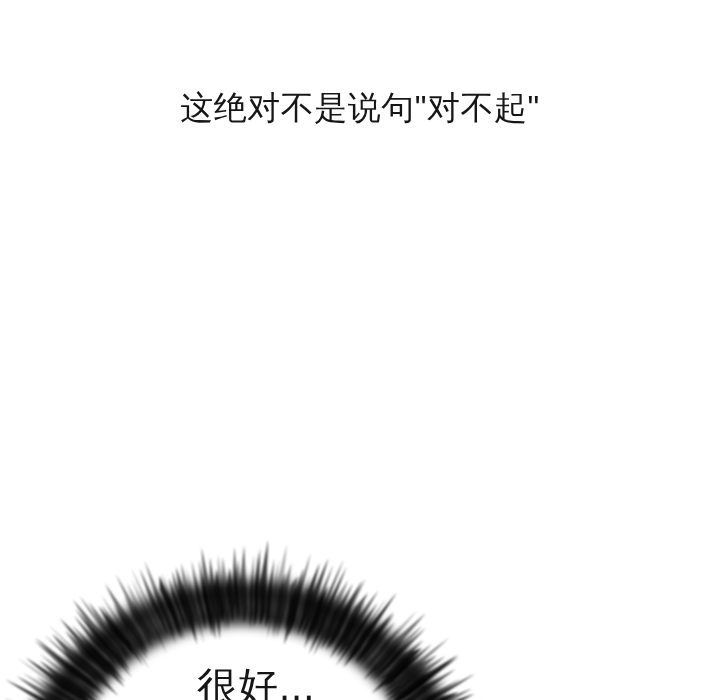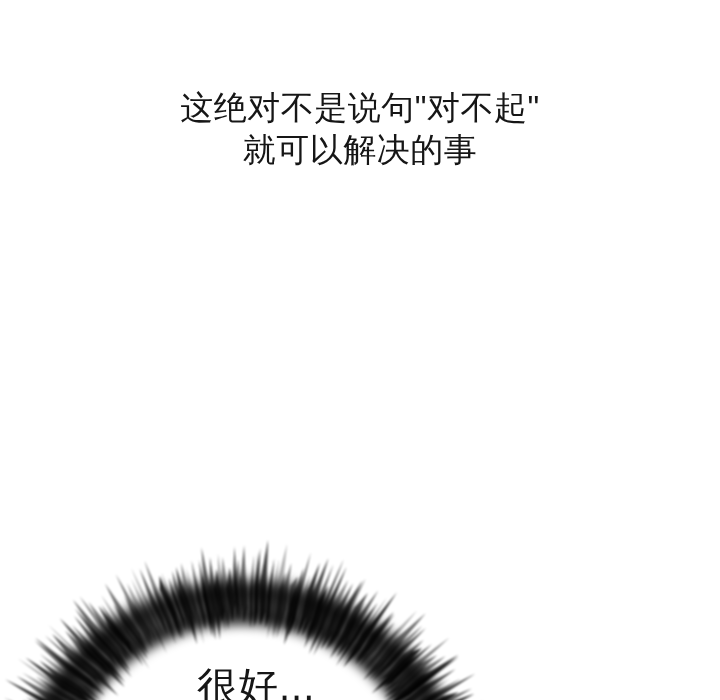--- a/index.html
+++ b/index.html
@@ -47,21 +47,20 @@
     white-space: nowrap;
   }
 </style>
 </head>
 <body>
 
 <div class="page" style="background: rgb(255, 255, 255);">
 
   <div class="caption" style="color: rgb(22, 22, 22);">
     <div>这绝对不是说句"对不起"</div>
-    <div>就可以解决的事</div>
   </div>
 
   <svg class="burst-svg" viewBox="0 0 720 700" xmlns="http://www.w3.org/2000/svg" aria-hidden="true">
     <defs>
       <filter id="blurSoft" x="-20%" y="-20%" width="140%" height="140%">
         <feGaussianBlur stdDeviation="1.1"></feGaussianBlur>
       </filter>
       <filter id="blurCore" x="-20%" y="-20%" width="140%" height="140%">
         <feGaussianBlur stdDeviation="5.5"></feGaussianBlur>
       </filter>

